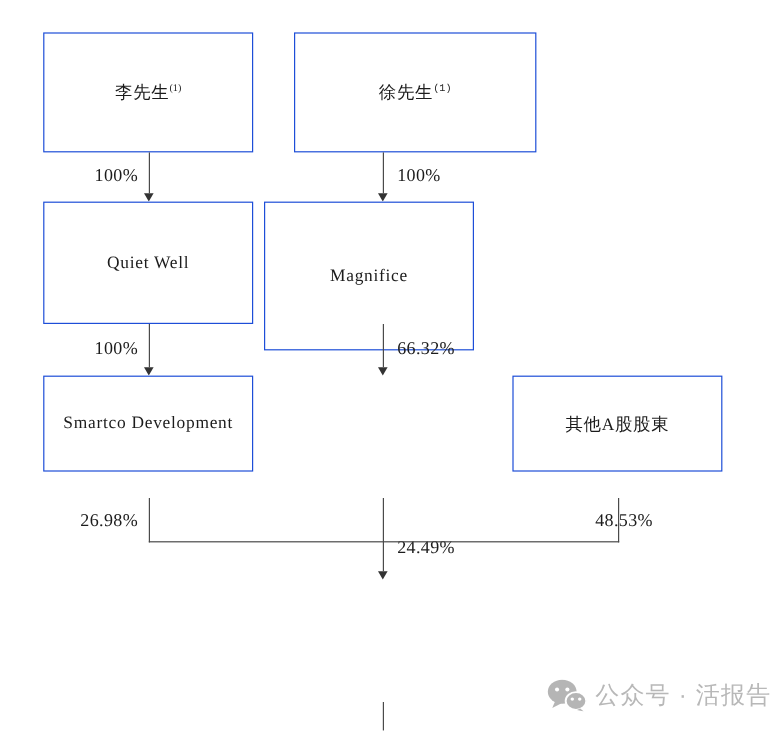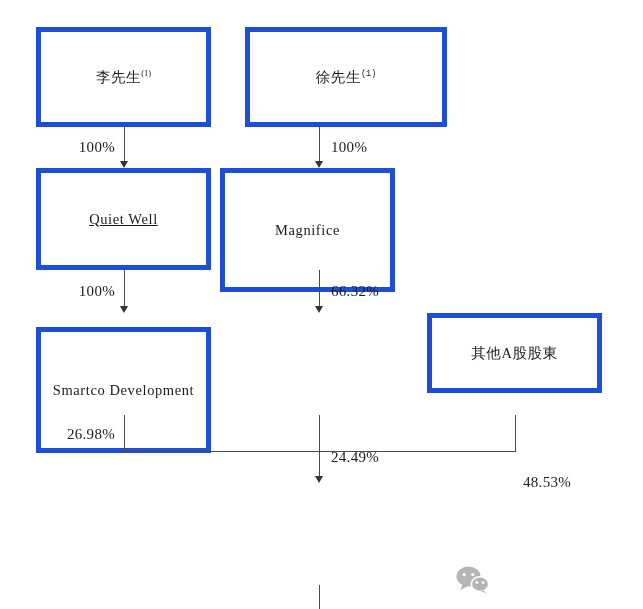--- a/index.html
+++ b/index.html
@@ -2,21 +2,21 @@
 <html><head>
 <meta charset="utf-8">
 <style>
   html, body { margin:0; padding:0; background:#ffffff; }
   .canvas {
     position:relative; width:643px; height:609px; background:#ffffff;
     font-family:"Liberation Serif","DejaVu Serif",serif; overflow:hidden;
   }
   .node {
     position:absolute; box-sizing:border-box;
-    border:5px solid #1d4ed8; background:#ffffff;
+    border:1px solid #1d4ed8; background:#ffffff;
     display:flex; align-items:center; justify-content:center;
     text-align:center; color:#1c1c1c; font-size:14.5px; letter-spacing:0.6px;
   }
   .node .sup { font-size:8.5px; letter-spacing:0; vertical-align:super; line-height:0; }
   .vline { position:absolute; width:1px; background:#4a4a4a; }
   .hline { position:absolute; height:1px; background:#4a4a4a; }
   .arrowhead {
     position:absolute; width:0; height:0;
     border-left:4px solid transparent; border-right:4px solid transparent;
     border-top:7px solid #333333;
@@ -47,50 +47,50 @@
   </div>
 
   <div class="vline" style="left:124px; top:127px; height:34px;"></div>
   <div class="arrowhead" style="left:120px; top:161px;"></div>
   <div class="pct r" style="left:45px; top:139px;">100%</div>
 
   <div class="vline" style="left:319px; top:127px; height:34px;"></div>
   <div class="arrowhead" style="left:315px; top:161px;"></div>
   <div class="pct" style="left:331px; top:139px;">100%</div>
 
-  <div class="node" style="left:36px; top:168px; width:175px; height:102px;text-decoration:underline;">
+  <div class="node" style="left:36px; top:168px; width:175px; height:102px;">
     <span>Quiet Well</span>
   </div>
   <div class="node" style="left:220px; top:168px; width:175px; height:124px;">
     <span>Magnifice</span>
   </div>
 
   <div class="vline" style="left:124px; top:270px; height:36px;"></div>
   <div class="arrowhead" style="left:120px; top:306px;"></div>
   <div class="pct r" style="left:45px; top:283px;">100%</div>
 
   <div class="vline" style="left:319px; top:270px; height:36px;"></div>
   <div class="arrowhead" style="left:315px; top:306px;"></div>
   <div class="pct" style="left:331px; top:283px;">66.32%</div>
 
-  <div class="node" style="left:36px; top:327px; width:175px; height:126px;">
+  <div class="node" style="left:36px; top:313px; width:175px; height:80px;">
     <span>Smartco Development</span>
   </div>
   <div class="node" style="left:427px; top:313px; width:175px; height:80px;">
     <span>其他A股股東</span>
   </div>
 
   <div class="vline" style="left:124px; top:415px; height:37px;"></div>
   <div class="pct r" style="left:45px; top:426px;">26.98%</div>
 
   <div class="vline" style="left:319px; top:415px; height:61px;"></div>
   <div class="pct" style="left:331px; top:426px;margin-top:23px;">24.49%</div>
 
   <div class="vline" style="left:515px; top:415px; height:37px;"></div>
-  <div class="pct" style="left:523px; top:426px;margin-top:48px;">48.53%</div>
+  <div class="pct" style="left:496px; top:426px;">48.53%</div>
 
   <div class="hline" style="left:124px; top:451px; width:392px;"></div>
   <div class="arrowhead" style="left:315px; top:476px;"></div>
 
 
   <div class="vline" style="left:319px; top:585px; height:24px;"></div>
 
   <div class="watermark">
     <span>
       <svg width="33" height="27" viewBox="0 0 33 27" aria-hidden="true">
@@ -101,15 +101,16 @@
         <circle cx="8.2" cy="8.6" r="1.7" fill="#ffffff"></circle>
         <circle cx="16.8" cy="8.6" r="1.7" fill="#ffffff"></circle>
         <g>
           <ellipse cx="24" cy="18.2" rx="8.6" ry="7.4" fill="#b5b5b5" stroke="#ffffff" stroke-width="1.6"></ellipse>
           <path d="M27.5 24.4 L30.5 27 L24.8 25.6 Z" fill="#b5b5b5"></path>
         </g>
         <circle cx="20.9" cy="16.6" r="1.45" fill="#ffffff"></circle>
         <circle cx="27.1" cy="16.6" r="1.45" fill="#ffffff"></circle>
       </svg>
     </span>
+    <span>公众号 · 活报告</span>
   </div>
 
 </div>
 
 </body></html>

